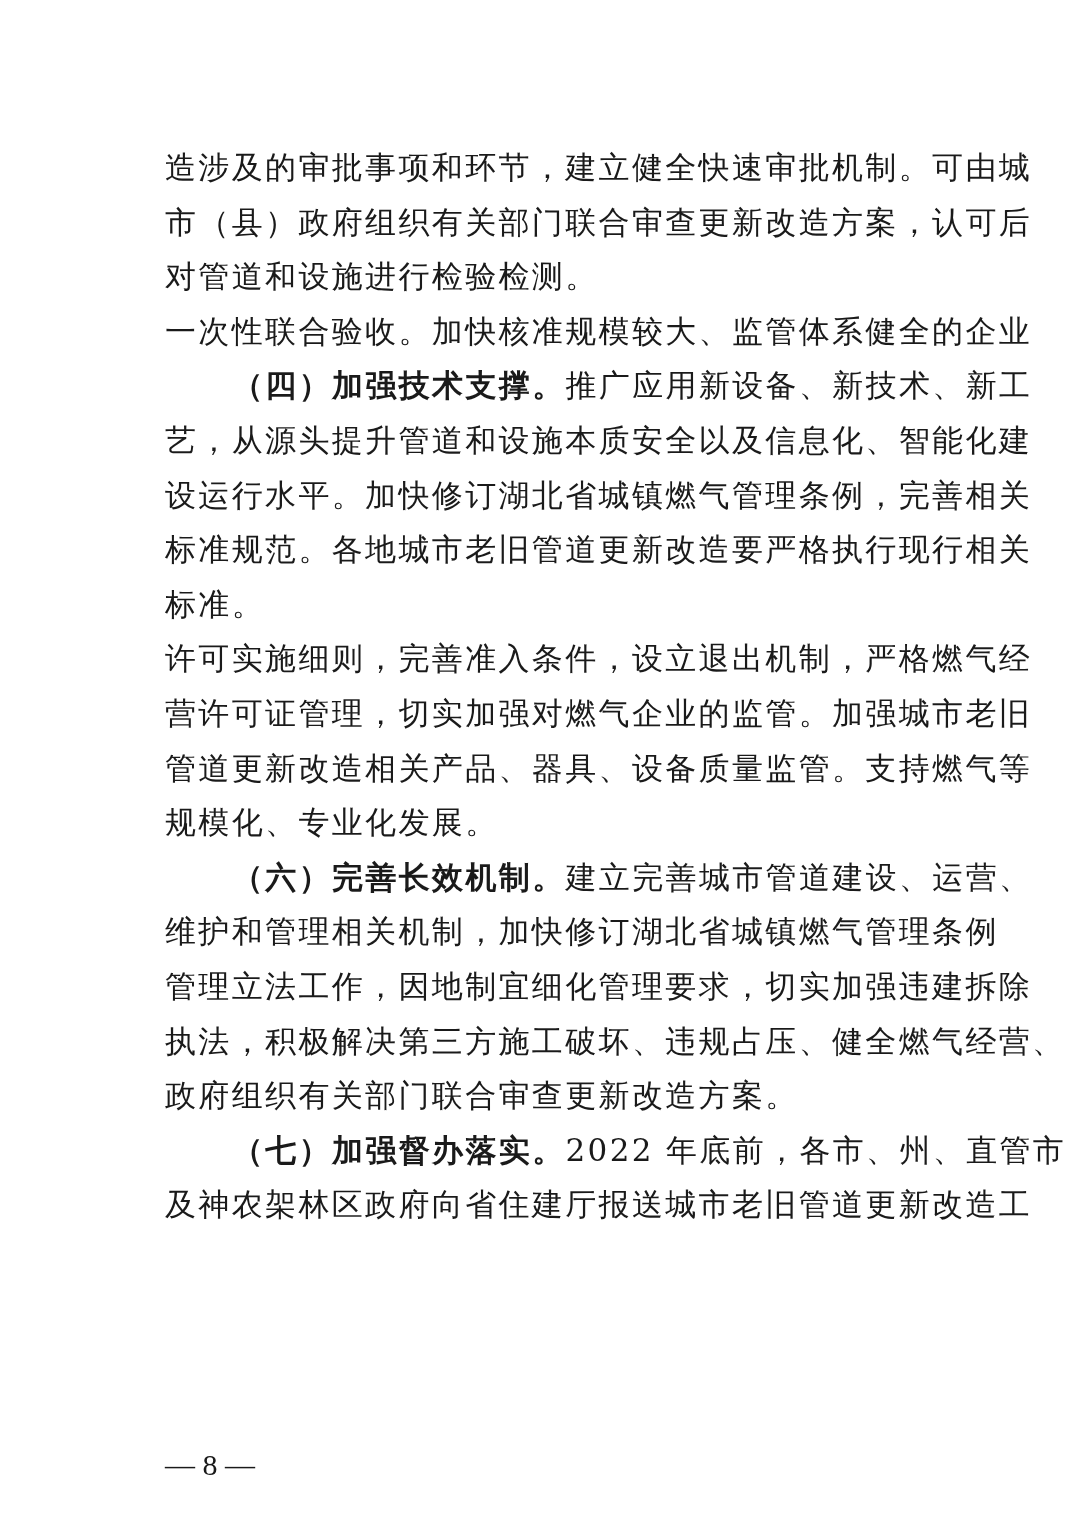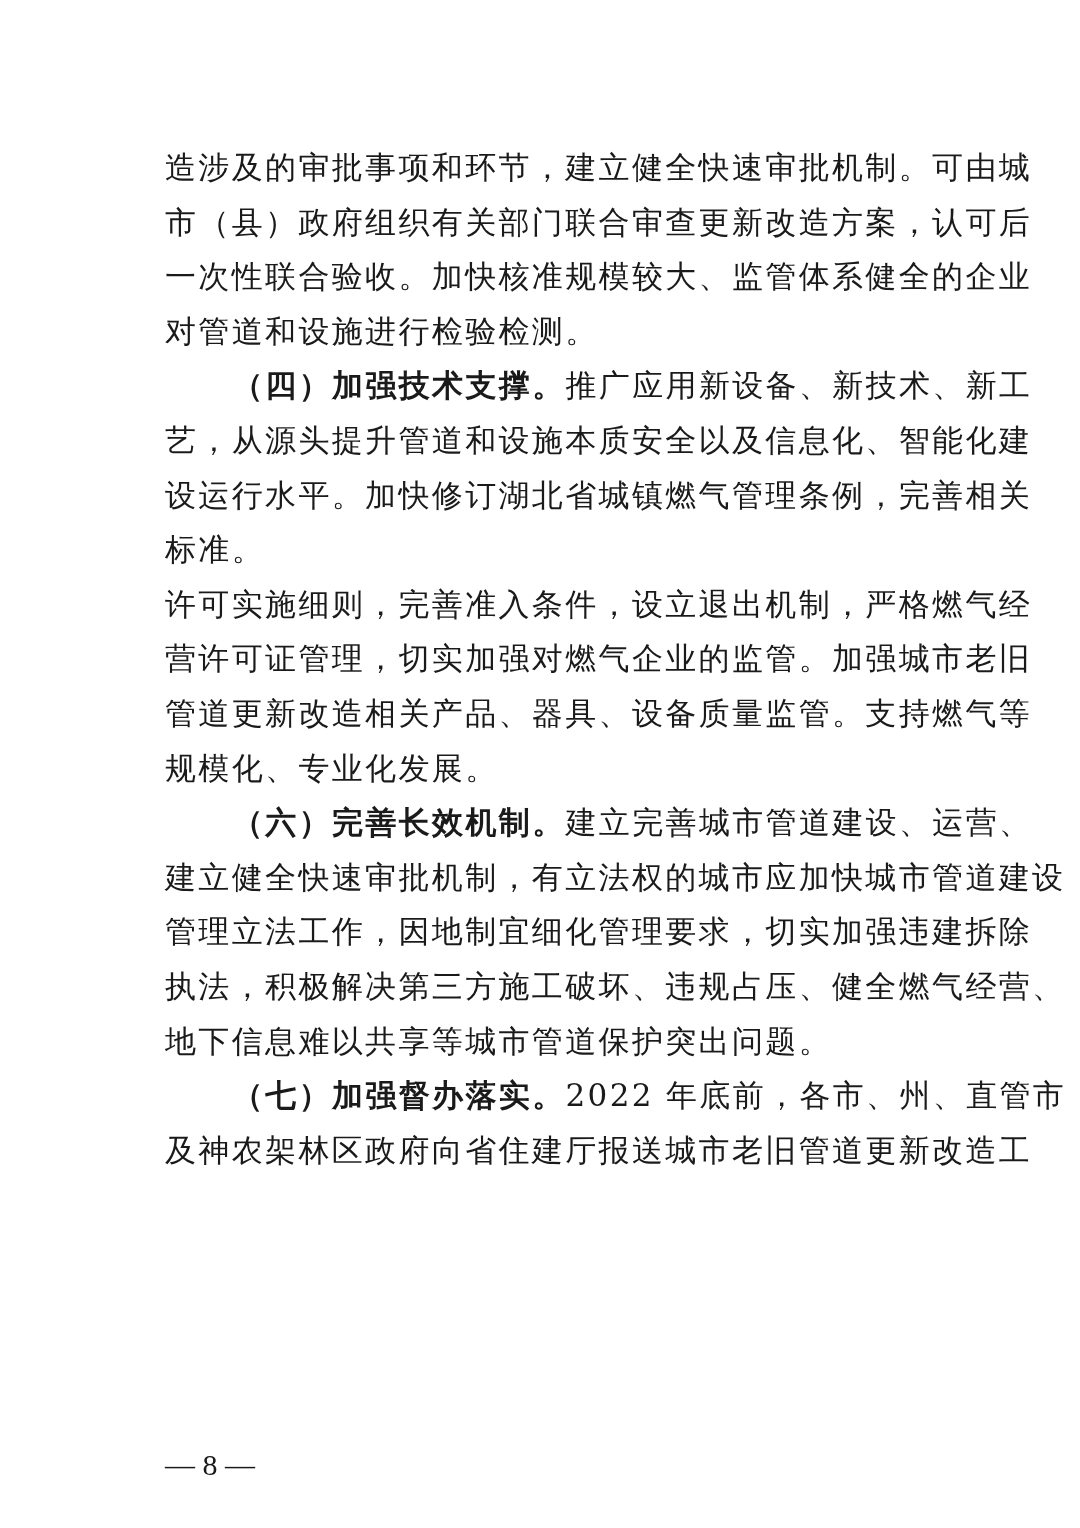--- a/index.html
+++ b/index.html
@@ -16,44 +16,45 @@
 </style>
 </head>
 <body>
 
 <div class="page">
   <div class="body-text">
 
     <div>
       <div class="line">造涉及的审批事项和环节，建立健全快速审批机制。可由城</div>
       <div class="line">市（县）政府组织有关部门联合审查更新改造方案，认可后</div>
+      <div class="line">对管道和设施进行检验检测。</div>
       <div class="line">一次性联合验收。加快核准规模较大、监管体系健全的企业</div>
-      <div class="line">对管道和设施进行检验检测。</div>
     </div>
 
     <div>
       <div class="line indent"><span class="bold">（四）加强技术支撑。</span><span>推广应用新设备、新技术、新工</span></div>
       <div class="line">艺，从源头提升管道和设施本质安全以及信息化、智能化建</div>
       <div class="line">设运行水平。加快修订湖北省城镇燃气管理条例，完善相关</div>
+      <div class="line">标准规范。各地城市老旧管道更新改造要严格执行现行相关</div>
       <div class="line">标准。</div>
     </div>
 
     <div>
       <div class="line">许可实施细则，完善准入条件，设立退出机制，严格燃气经</div>
       <div class="line">营许可证管理，切实加强对燃气企业的监管。加强城市老旧</div>
       <div class="line">管道更新改造相关产品、器具、设备质量监管。支持燃气等</div>
       <div class="line">规模化、专业化发展。</div>
     </div>
 
     <div>
       <div class="line indent"><span class="bold">（六）完善长效机制。</span><span>建立完善城市管道建设、运营、</span></div>
-      <div class="line">建立健全快速审批机制，有立法权的城市应加快城市管道建设</div>
+      <div class="line">维护和管理相关机制，加快修订湖北省城镇燃气管理条例</div>
       <div class="line">管理立法工作，因地制宜细化管理要求，切实加强违建拆除</div>
       <div class="line">执法，积极解决第三方施工破坏、违规占压、健全燃气经营、</div>
-      <div class="line">地下信息难以共享等城市管道保护突出问题。</div>
+      <div class="line">政府组织有关部门联合审查更新改造方案。</div>
     </div>
 
     <div>
       <div class="line indent"><span class="bold">（七）加强督办落实。</span><span>2022 年底前，各市、州、直管市</span></div>
       <div class="line">及神农架林区政府向省住建厅报送城市老旧管道更新改造工</div>
     </div>
 
   </div>
 
   <div class="footer">— 8 —</div>

